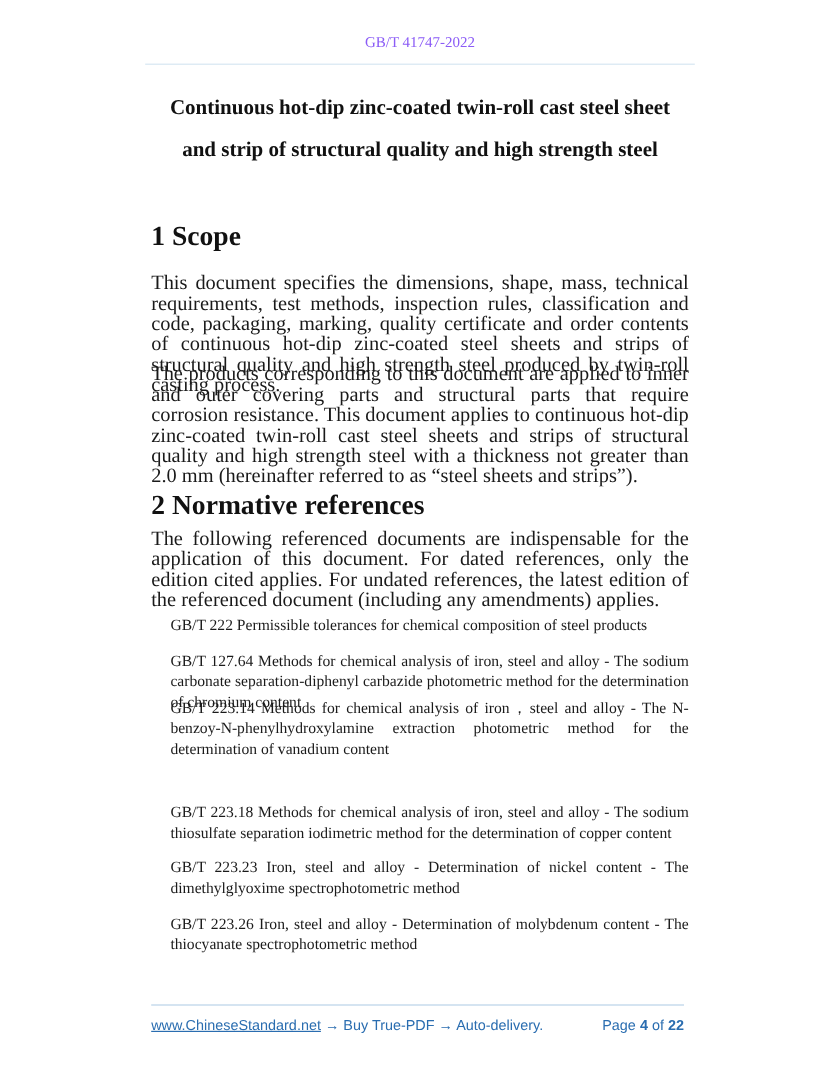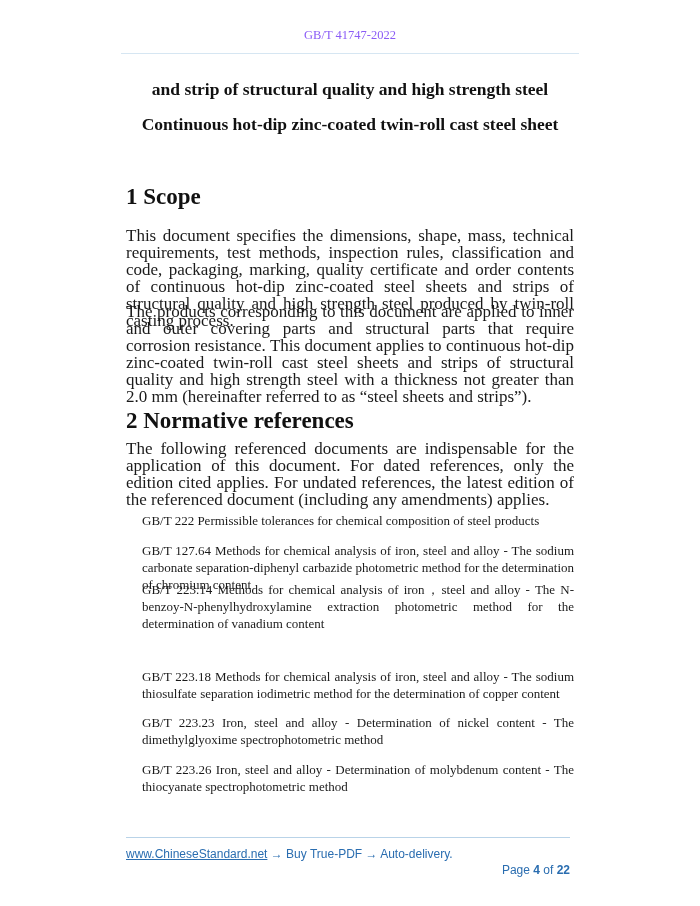--- a/index.html
+++ b/index.html
@@ -93,41 +93,41 @@
     }
     .footer .left {
       position: absolute;
       left: 0;
       top: 0;
       white-space: nowrap;
     }
     .footer .right {
       position: absolute;
       right: 0;
-      top: 16px;
+      top: 0;
       white-space: nowrap;
       margin-left: 40px;
     }
     .footer a {
       color: #2a6db0;
       text-decoration: underline;
     }
     .footer .bold {
       font-weight: bold;
     }
   </style>
 </head>
 <body>
 
 <div class="header">GB/T 41747-2022</div>
 <div class="header-rule"></div>
 
 <div class="title">
+  <div>Continuous hot-dip zinc-coated twin-roll cast steel sheet</div>
   <div>and strip of structural quality and high strength steel</div>
-  <div>Continuous hot-dip zinc-coated twin-roll cast steel sheet</div>
 </div>
 
 <h2 class="h1" style="top:184px;">1 Scope</h2>
 
 <p class="para" style="top:227px;">This document specifies the dimensions, shape, mass, technical requirements, test methods, inspection rules, classification and code, packaging, marking, quality certificate and order contents of continuous hot-dip zinc-coated steel sheets and strips of structural quality and high strength steel produced by twin-roll casting process.</p>
 <p class="para" style="top:303px;">The products corresponding to this document are applied to inner and outer covering parts and structural parts that require corrosion resistance. This document applies to continuous hot-dip zinc-coated twin-roll cast steel sheets and strips of structural quality and high strength steel with a thickness not greater than 2.0 mm (hereinafter referred to as “steel sheets and strips”).</p>
 
 <h2 class="h1" style="top:408px;">2 Normative references</h2>
 
 <p class="para" style="top:440px;">The following referenced documents are indispensable for the application of this document. For dated references, only the edition cited applies. For undated references, the latest edition of the referenced document (including any amendments) applies.</p>

